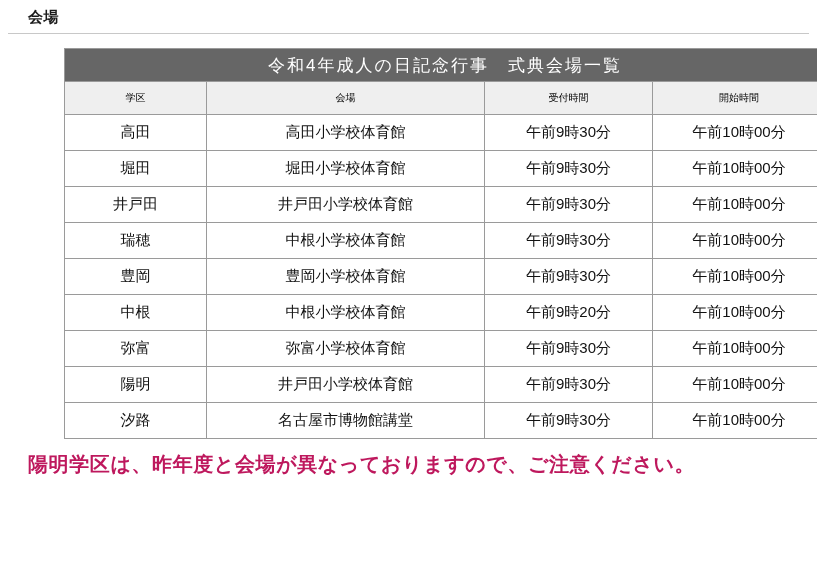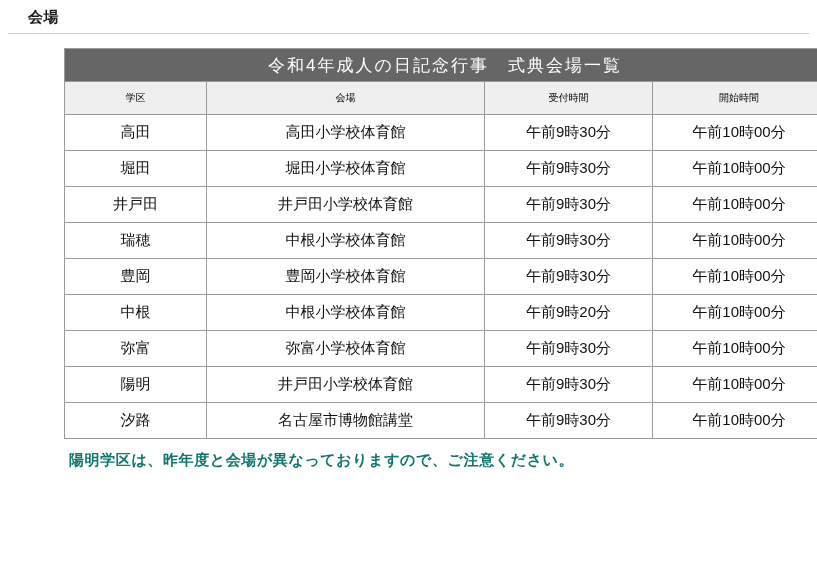--- a/index.html
+++ b/index.html
@@ -70,25 +70,24 @@
     font-size: 15px;
     background: #ffffff;
     color: #111111;
   }
   .col-district { width: 142px; }
   .col-venue    { width: 278px; }
   .col-recept   { width: 168px; }
   .col-start    { width: 173px; }
   .note {
     padding: 12px 0 0 28px;
-    font-size: 15px;
+    font-size: 20px;
     font-weight: bold;
-    color: #0f766e;
+    color: #be185d;
     letter-spacing: 0.6px;
-    margin-left: 41px;
   }
 </style>
 </head>
 <body>
 
 <div class="page">
 
   <div class="section-heading">会場</div>
   <hr class="heading-rule">
 

